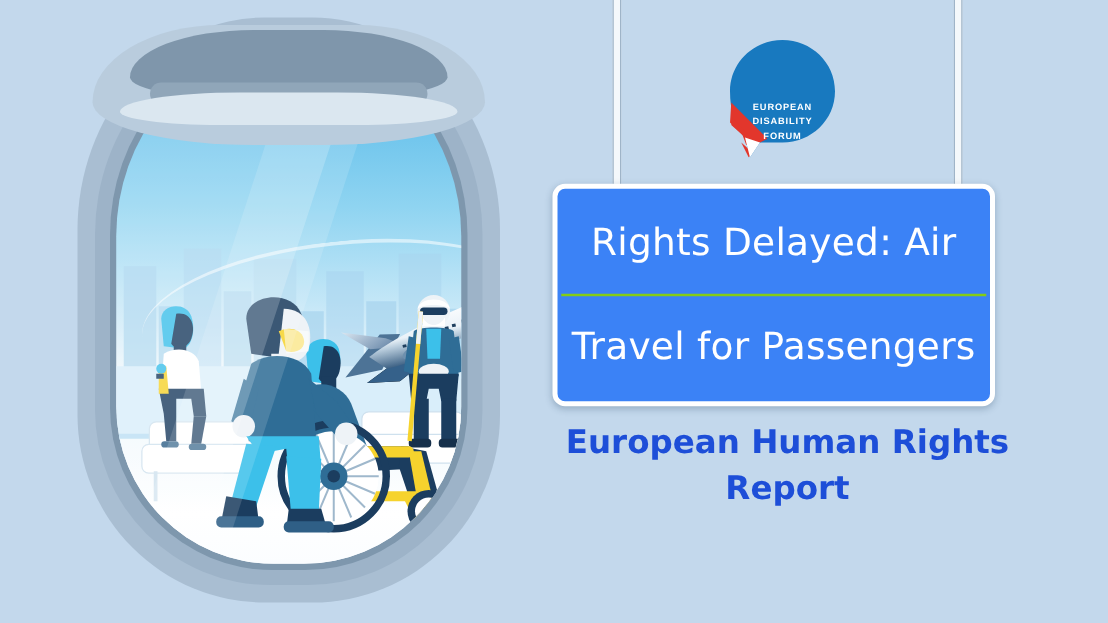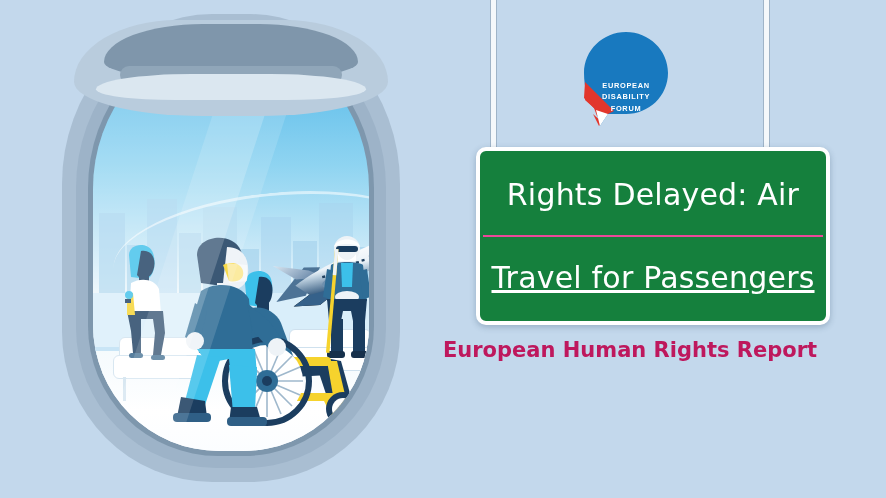--- a/index.html
+++ b/index.html
@@ -103,42 +103,42 @@
     font-size:7.4px;font-weight:700;letter-spacing:.7px;line-height:1.55;
     font-family:"Liberation Sans", sans-serif;
     margin-top:24px;
   }
 
   .rod{position:absolute;width:5px;background:#f4f8fb;border-left:1px solid #9fb4c8;border-right:1px solid #9fb4c8;}
   .rod.left{left:490px;top:0;height:152px;}
   .rod.right{left:763px;top:0;height:152px;}
 
   .sign{
-    position:absolute;left:476px;top:147px;width:354px;height:178px;
-    background:#15803d;
+    position:absolute;left:442px;top:147px;width:354px;height:178px;
+    background:#3b82f6;
     border:4px solid #ffffff;
     border-radius:10px;
     box-shadow:0 2px 6px rgba(30,60,90,.28);
     box-sizing:border-box;
     display:flex;flex-direction:column;
     padding:3px;
   }
   .sign-row{
     flex:1;display:flex;align-items:center;justify-content:center;
     color:#ffffff;
     font-size:30px;font-weight:400;letter-spacing:.2px;
     font-family:"DejaVu Sans", sans-serif;
     position:relative;
   }
-  .sign-row + .sign-row{border-top:2px solid #ec4899;text-decoration:underline;}
+  .sign-row + .sign-row{border-top:2px solid #84cc16;}
 
   .caption{
     position:absolute;left:430px;top:336px;width:400px;
-    text-align:center;color:#be185d;
-    font-weight:700;font-size:21px;line-height:1.42;
+    text-align:center;color:#1d4ed8;
+    font-weight:700;font-size:26px;line-height:1.42;
     font-family:"DejaVu Sans", sans-serif;
   }
 </style>
 </head>
 <body>
 
 <div class="stage">
 
   <div class="window-wrap">
     <div class="frame-outer"></div>

